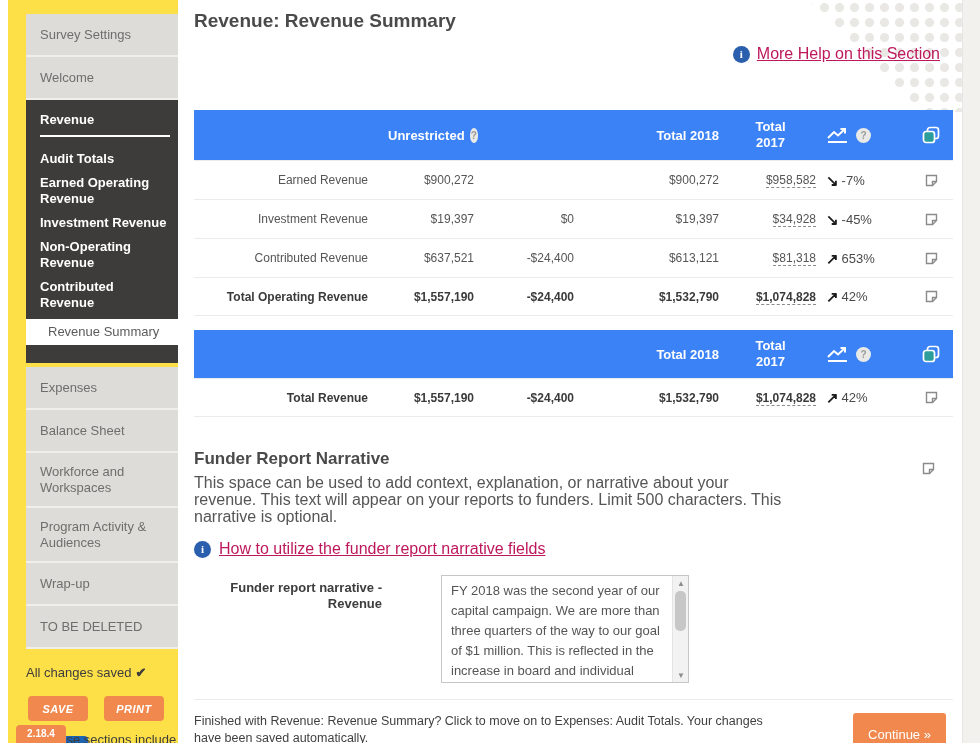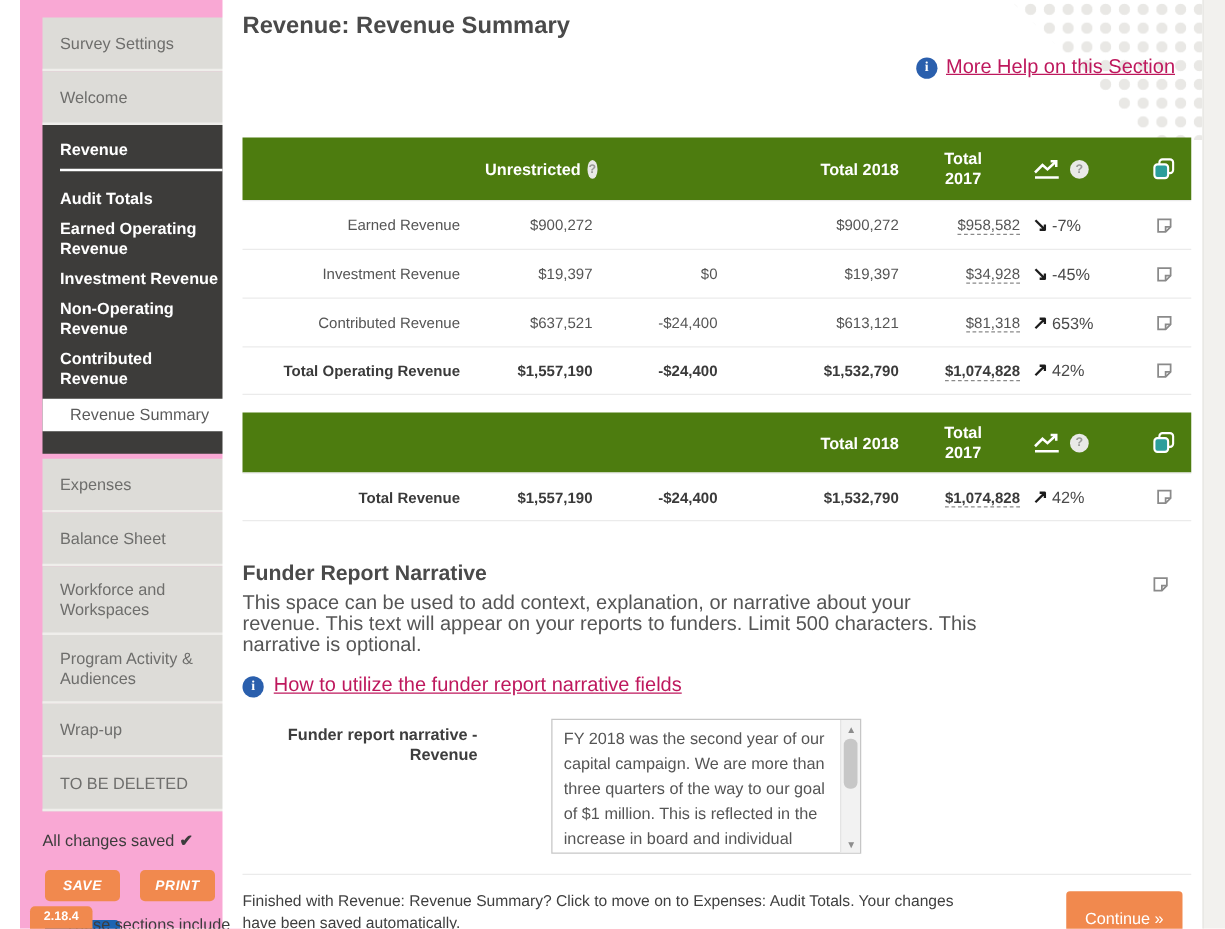--- a/index.html
+++ b/index.html
@@ -5,22 +5,22 @@
   * { margin:0; padding:0; box-sizing:border-box; }
   html,body { width:980px; height:743px; overflow:hidden; background:#fff;
     font-family:"Liberation Sans", sans-serif; }
   body { position:relative; }
 
   
   .scroll-strip { position:absolute; top:0; right:0; width:18px; height:743px;
     background:#f2f1ee; border-left:1px solid #e6e5e2; }
 
   
-  .sidebar { position:absolute; top:0; left:16px; width:177px; height:743px;
-    background:#f9a8d4; border-right:1px solid #cfcecb; }
+  .sidebar { position:absolute; top:0; left:8px; width:177px; height:743px;
+    background:#fde047; border-right:1px solid #cfcecb; }
   .side-item { margin-left:18px; width:158px; background:#dddcd8;
     color:#6e6e6c; font-size:13px; display:flex; align-items:center;
     padding:0 14px; border-bottom:2px solid #efeeeb; cursor:pointer; }
   .side-item.h1 { height:43px; }
   .side-item.h2 { height:55px; line-height:16px; }
   .side-top { padding-top:14px; }
 
   .dark-section { margin-left:18px; width:158px; background:#3d3c3a;
     color:#fff; padding:12px 0 16px 0; }
   .dark-head { font-size:13px; font-weight:bold; padding:0 14px; margin-bottom:8px; }
@@ -55,21 +55,21 @@
     display:flex; align-items:center; justify-content:center; cursor:pointer; }
   a.dark-link { color:#be185d; font-size:16px; text-decoration:underline; cursor:pointer; }
 
   
   .rev-table { margin:0 0 0 16px; width:759px; position:relative; z-index:1; }
   .t1 { margin-top:78px; }
   .t2 { margin-top:14px; }
   .grid-row { display:grid;
     grid-template-columns:194px 90px 100px 145px 95px 100px 1fr;
     align-items:center; }
-  .thead { background:#4d7c0f; color:#fff; height:50px; font-size:13px; font-weight:bold; }
+  .thead { background:#3b82f6; color:#fff; height:50px; font-size:13px; font-weight:bold; }
   .thead2 { height:48px; }
   .cell { font-size:12px; color:#555; }
   .c-label { text-align:right; padding-right:20px; }
   .c-num  { text-align:right; padding-right:4px; }
   .c-2017 { text-align:right; padding-right:2px; }
   .u-dotted { border-bottom:1px dashed #8a8a8a; }
   .c-trend { padding-left:8px; display:flex; align-items:center; gap:3px; }
   .trend-arrow { font-size:15px; color:#1c1c1c; font-weight:bold; line-height:1; }
   .trend-pct { font-size:13px; color:#4a4a4a; }
   .c-note { display:flex; justify-content:flex-end; padding-right:15px; }

